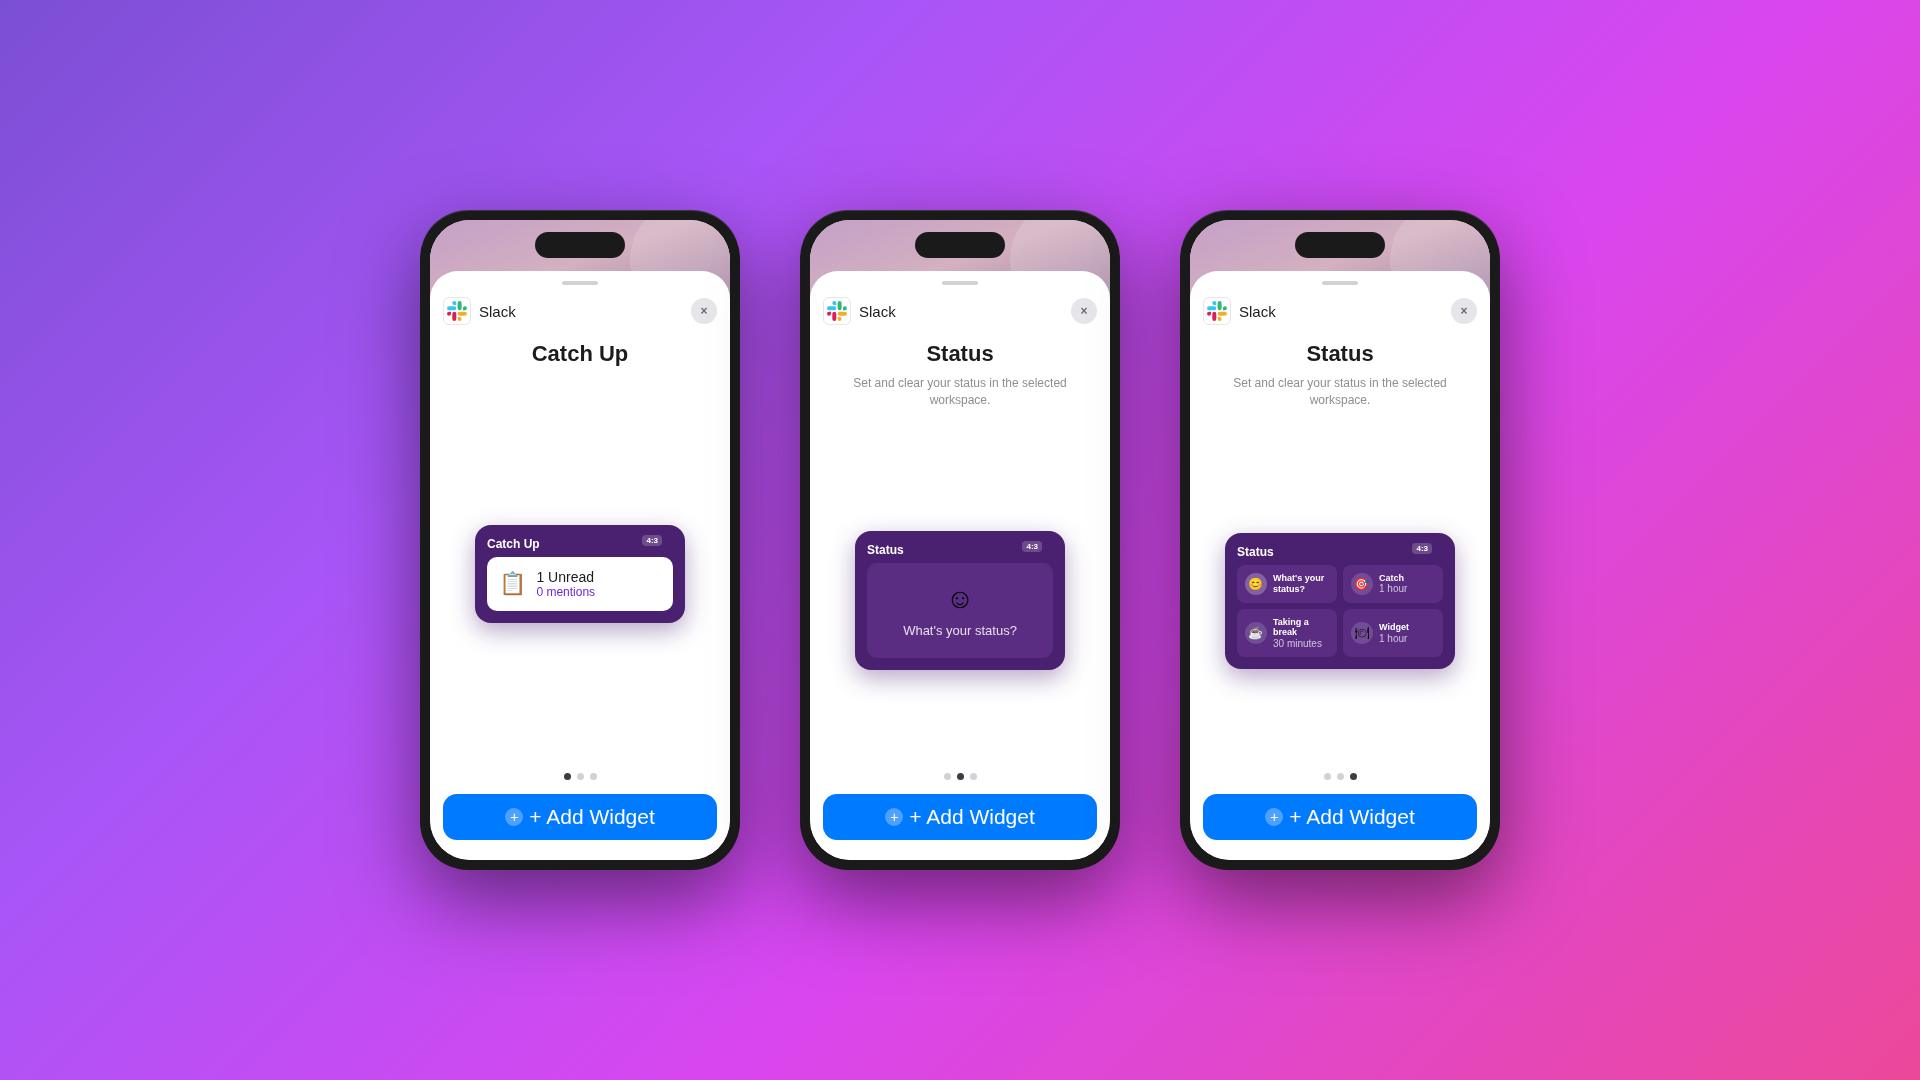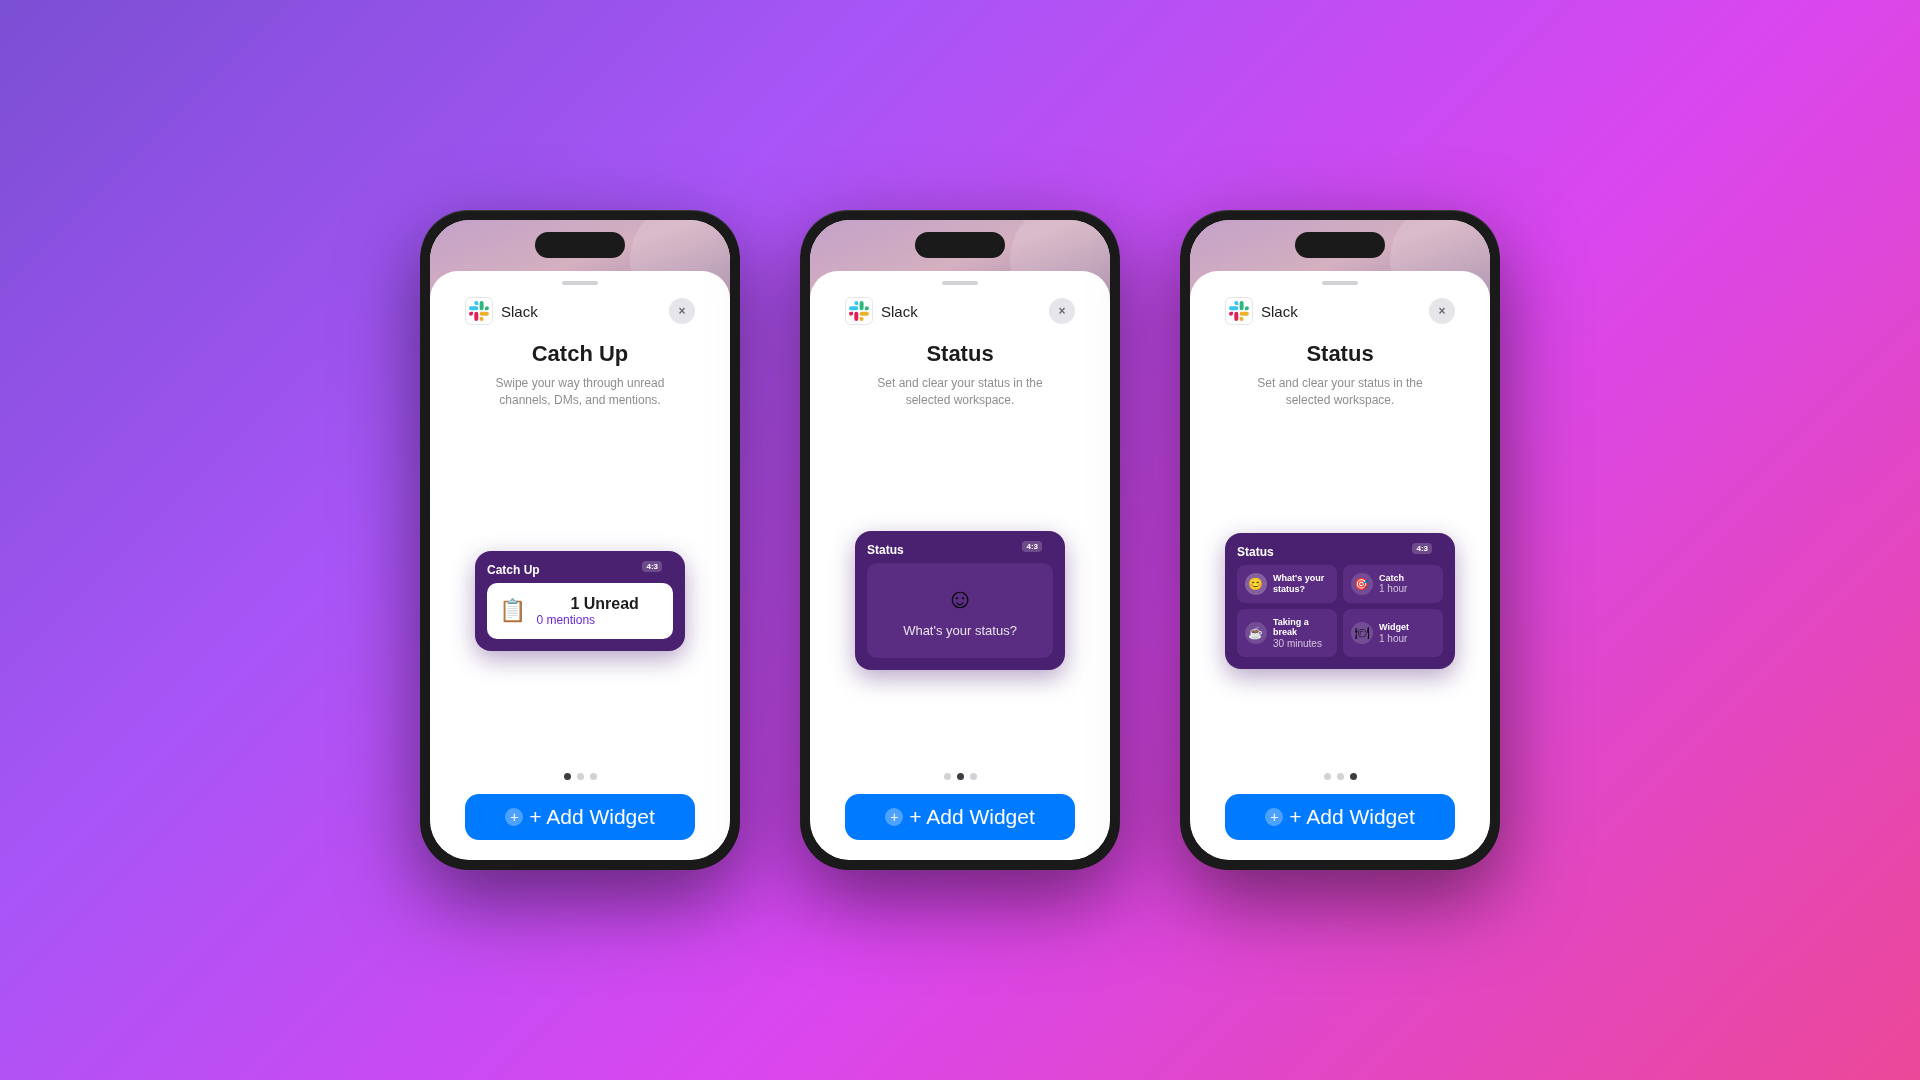--- a/index.html
+++ b/index.html
@@ -72,21 +72,21 @@
       position: absolute;
       bottom: 0;
       left: 0;
       right: 0;
       height: 589px;
       background: white;
       border-radius: 28px 28px 40px 40px;
       display: flex;
       flex-direction: column;
       align-items: center;
-      padding: 0 35px 20px;
+      padding: 0 13px 20px;
       justify-content: center;
     }
 
     .sheet-handle {
       width: 36px;
       height: 4px;
       background: #d1d1d6;
       border-radius: 2px;
       margin-top: 10px;
       margin-bottom: 12px;
@@ -211,24 +211,23 @@
     .catchup-icon {
       font-size: 22px;
     }
 
     .catchup-text {
       display: flex;
       flex-direction: column;
     }
 
     .catchup-unread {
-      font-size: 16px;
-      font-weight: 700;
+      font-size: 14px;
+      font-weight: 400;
       color: #1c1c1e;
-      margin-left: 34px;
     }
 
     .catchup-mentions {
       font-size: 12px;
       color: #6d28d9;
     }
 
     
     .status-inner {
       background: #5a2d82;
@@ -376,21 +375,20 @@
               <path d="M53.76 19.884a5.381 5.381 0 0 0-5.376-5.386 5.381 5.381 0 0 0-5.376 5.386v5.387h5.376a5.381 5.381 0 0 0 5.376-5.387m-14.336 0V5.52A5.381 5.381 0 0 0 34.048.133a5.381 5.381 0 0 0-5.376 5.387v14.364a5.381 5.381 0 0 0 5.376 5.387 5.381 5.381 0 0 0 5.376-5.387" fill="#2EB67D"></path>
               <path d="M34.048 54a5.381 5.381 0 0 0 5.376-5.387 5.381 5.381 0 0 0-5.376-5.386h-5.376v5.386A5.381 5.381 0 0 0 34.048 54m0-14.365h14.336a5.381 5.381 0 0 0 5.376-5.386 5.381 5.381 0 0 0-5.376-5.387H34.048a5.381 5.381 0 0 0-5.376 5.387 5.381 5.381 0 0 0 5.376 5.386" fill="#ECB22E"></path>
               <path d="M0 34.249a5.381 5.381 0 0 0 5.376 5.386 5.381 5.381 0 0 0 5.376-5.386v-5.387H5.376A5.381 5.381 0 0 0 0 34.249m14.336 0v14.364A5.381 5.381 0 0 0 19.712 54a5.381 5.381 0 0 0 5.376-5.387V34.249a5.381 5.381 0 0 0-5.376-5.387 5.381 5.381 0 0 0-5.376 5.387" fill="#E01E5A"></path>
             </svg>
           </div>
           <span class="app-name">Slack</span>
         </div>
         <button class="close-btn">×</button>
       </div>
       <div class="sheet-title">Catch Up</div>
-      <div class="sheet-subtitle">Swipe your way through unread channels, DMs, and mentions.</div>
 
       <div class="widget-area">
         <div class="widget-card">
           <div class="widget-card-label">Catch Up</div>
           <div class="widget-badge">4:3</div>
           <div class="catchup-inner">
             <div class="catchup-icon">📋</div>
             <div class="catchup-text">
               <span class="catchup-unread">1 Unread</span>
               <span class="catchup-mentions">0 mentions</span>

